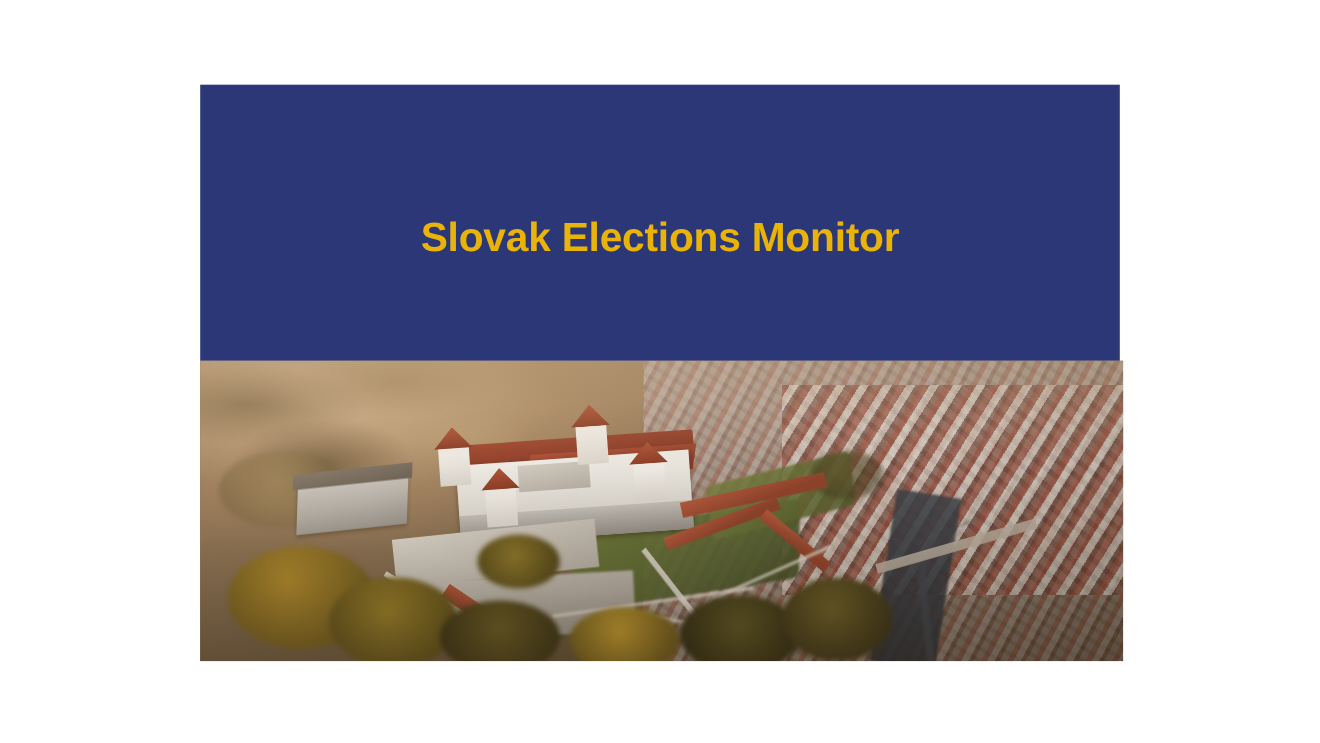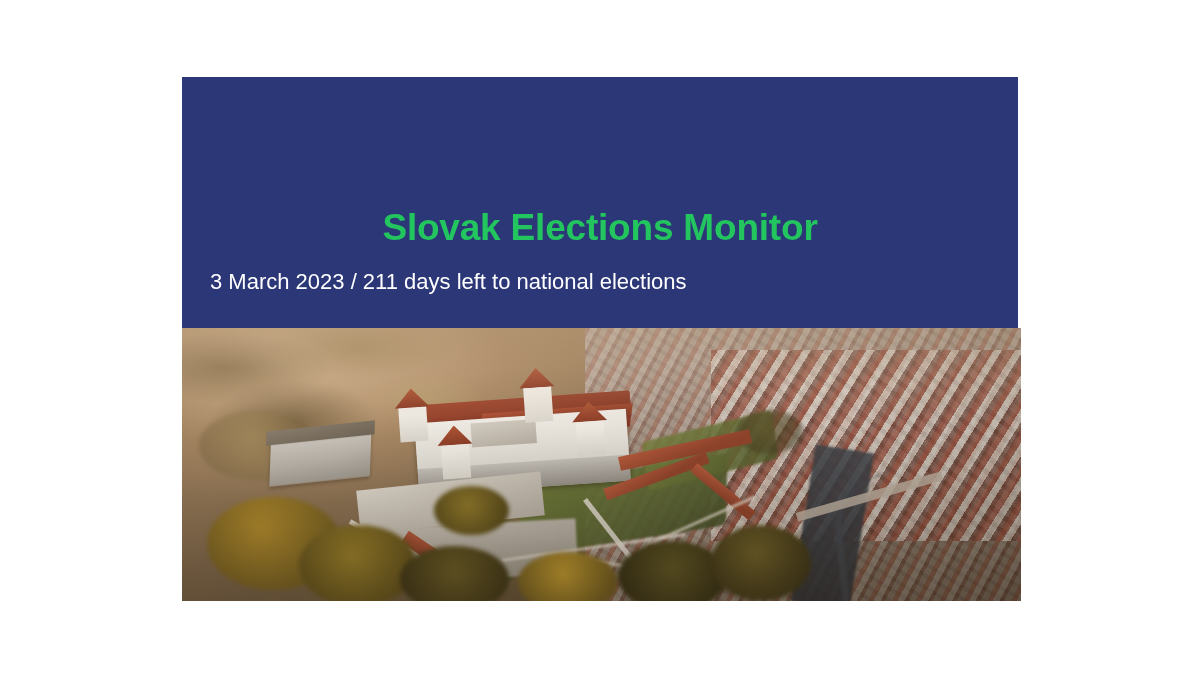--- a/index.html
+++ b/index.html
@@ -30,23 +30,23 @@
     width: 836px;
     height: 251px;
     background: #2b3777;
     box-sizing: border-box;
   }
 
   .banner-title {
     position: absolute;
     left: 0;
     right: 0;
-    top: 132px;
+    top: 120px;
     text-align: center;
-    color: #22c55e;
+    color: #eab308;
     font-size: 37px;
     font-weight: bold;
     letter-spacing: -0.2px;
     line-height: 1.05;
   }
 
   .banner-subtitle {
     position: absolute;
     left: 28px;
     top: 192px;
@@ -407,21 +407,20 @@
 </style>
 </head>
 <body>
 
 <div class="slide">
 
   <div class="banner">
 
     <div class="banner-title">Slovak Elections Monitor</div>
 
-    <div class="banner-subtitle">3 March 2023 / 211 days left to national elections</div>
 
   </div>
 
   <div class="photo">
     <div class="photo-canvas">
 
       <div class="layer-base"></div>
       <div class="layer-hill-left"></div>
       <div class="layer-city"></div>
       <div class="layer-city-deep"></div>

